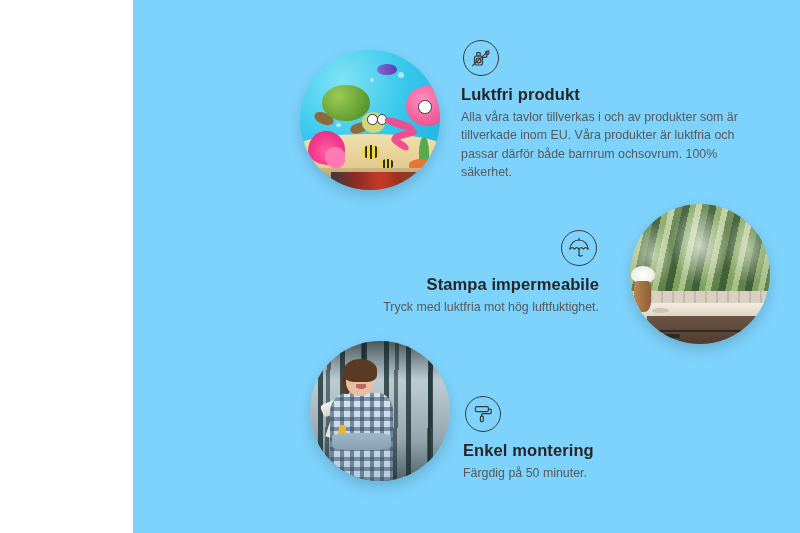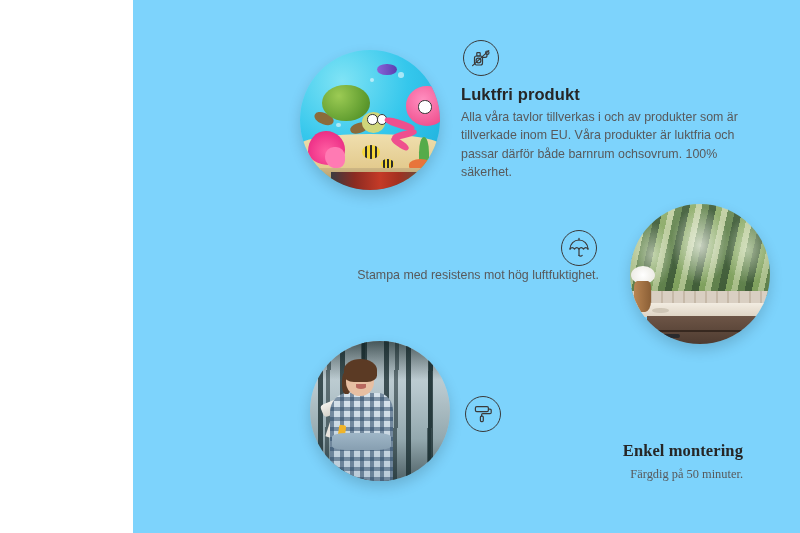--- a/index.html
+++ b/index.html
@@ -296,21 +296,21 @@
 
   
   .f1 { left: 328px; top: 40px; width: 300px; text-align: left; }
   .f1 .icon-circle { margin-left: 2px; }
 
   
   .f2 { left: 188px; top: 230px; width: 278px; text-align: right; }
   .f2 .icon-circle { margin-left: auto; margin-right: 2px; }
 
   
-  .f3 { left: 330px; top: 396px; width: 280px; text-align: right; font-family: Liberation Serif, serif; }
+  .f3 { left: 330px; top: 396px; width: 280px; text-align: left; }
   .f3 .icon-circle { margin-left: 2px; }
 </style>
 </head>
 <body>
 
 <div class="page">
   <div class="panel">
 
     <div class="photo photo-sea">
       <div class="photo-inner">
@@ -395,21 +395,22 @@
     <div class="feature f2">
       <div class="icon-circle">
         <svg width="24" height="24" viewBox="0 0 24 24" fill="none" stroke="#3a3a3a" stroke-width="1.2" stroke-linecap="round" stroke-linejoin="round">
           <path d="M3 13a9 9 0 0 1 18 0"></path>
           <path d="M3 13c1.5-1.8 3-1.8 4.5 0 1.5-1.8 3-1.8 4.5 0 1.5-1.8 3-1.8 4.5 0 1.5-1.8 3-1.8 4.5 0"></path>
           <line x1="12" y1="13" x2="12" y2="19.4"></line>
           <path d="M12 19.4a2 2 0 0 0 3.2 0"></path>
           <line x1="12" y1="4" x2="12" y2="2.4"></line>
         </svg>
       </div>
-      <p>Stampa med resistens mot hög luftfuktighet.</p>
+      <h3>Stampa impermeabile</h3>
+      <p>Tryck med luktfria mot hög luftfuktighet.</p>
     </div>
 
     <div class="feature f3">
       <div class="icon-circle">
         <svg width="24" height="24" viewBox="0 0 24 24" fill="none" stroke="#3a3a3a" stroke-width="1.2" stroke-linecap="round" stroke-linejoin="round">
           <rect x="4.4" y="4.6" width="13" height="5" rx="1.4"></rect>
           <path d="M17.4 7.1h1.6a1.2 1.2 0 0 1 1.2 1.2v2.1a1.2 1.2 0 0 1-1.2 1.2h-7.2a1.2 1.2 0 0 0-1.2 1.2v1.1"></path>
           <rect x="9.4" y="14.2" width="2.9" height="5.4" rx="1"></rect>
         </svg>
       </div>

